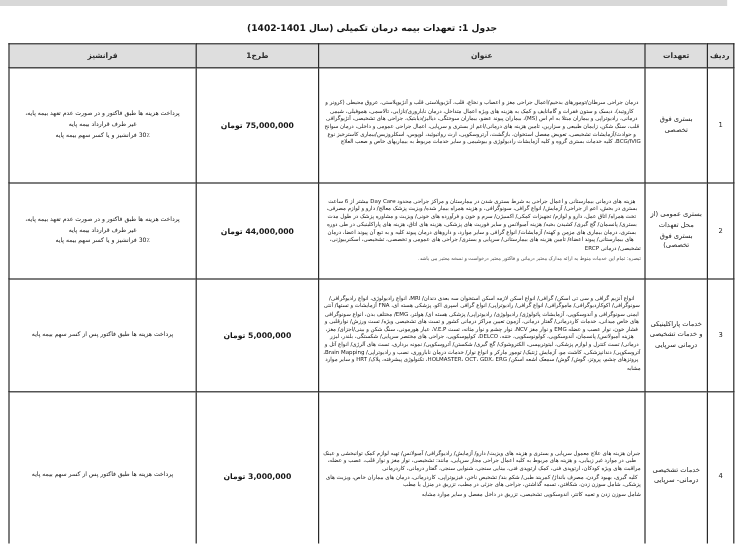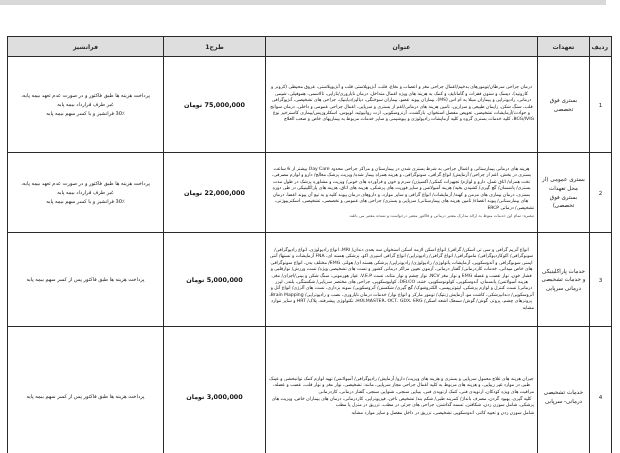--- a/index.html
+++ b/index.html
@@ -136,20 +136,21 @@
   .row-h4 { height: 140px; }
 </style>
 </head>
 <body>
 
 <div class="page">
 
   <div class="scan-band"></div>
   <div class="scan-band-right"></div>
 
+  <div class="doc-title">جدول 1: تعهدات بیمه درمان تکمیلی (سال 1401-1402)</div>
 
   <table class="main-table">
     <colgroup>
       <col class="c-radif">
       <col class="c-taahod">
       <col class="c-onvan">
       <col class="c-tarh">
       <col class="c-franchise">
     </colgroup>
     <thead>
@@ -178,21 +179,21 @@
         </td>
       </tr>
 
       <tr class="row-h2">
         <td class="cell-radif">2</td>
         <td class="cell-taahod">بستری عمومی (از محل تعهدات بستری فوق تخصصی)</td>
         <td class="cell-onvan">
           <div class="para">هزینه های درمانی بیمارستانی و اعمال جراحی به شرط بستری شدن در بیمارستان و مراکز جراحی محدود Day Care بیشتر از 6 ساعت بستری در بخش، اعم از جراحی/ آزمایش/ انواع گرافی، سونوگرافی، و هزینه همراه بیمار شده/ ویزیت پزشک معالج/ دارو و لوازم مصرفی، تخت همراه/ اتاق عمل، دارو و لوازم/ تجهیزات کمکی/ اکسیژن/ سرم و خون و فرآورده های خونی/ ویزیت و مشاوره پزشک در طول مدت بستری/ پانسمان/ گچ گیری/ کشیدن بخیه/ هزینه آمبولانس و سایر فوریت های پزشکی، هزینه های اتاق، هزینه های پاراکلینیکی در طی دوره بستری، درمان بیماری های مزمن و کهنه/ آزمایشات/ انواع گرافی و سایر موارد، و داروهای درمان پیوند کلیه و به تبع آن پیوند اعضا، درمان های بیمارستانی/ پیوند اعضاء/ تامین هزینه های بیمارستانی/ سرپایی و بستری/ جراحی های عمومی و تخصصی، تشخیصی، اسکنربیوژنی، تشخیصی/ درمانی ERCP</div>
           <div class="note">تبصره: تمام این خدمات منوط به ارائه مدارک معتبر درمانی و فاکتور معتبر درخواست و نسخه معتبر می باشد.</div>
         </td>
-        <td class="cell-tarh">22,000,000 تومان</td>
+        <td class="cell-tarh">44,000,000 تومان</td>
         <td class="cell-franchise">
           <span class="fr-line">پرداخت هزینه ها طبق فاکتور و در صورت عدم تعهد بیمه پایه،</span>
           <span class="fr-line">غیر طرف قرارداد بیمه پایه</span>
           <span class="fr-line">30٪ فرانشیز و یا کسر سهم بیمه پایه</span>
         </td>
       </tr>
 
       <tr class="row-h3">
         <td class="cell-radif">3</td>
         <td class="cell-taahod">خدمات پاراکلینیکی و خدمات تشخیصی درمانی سرپایی</td>

